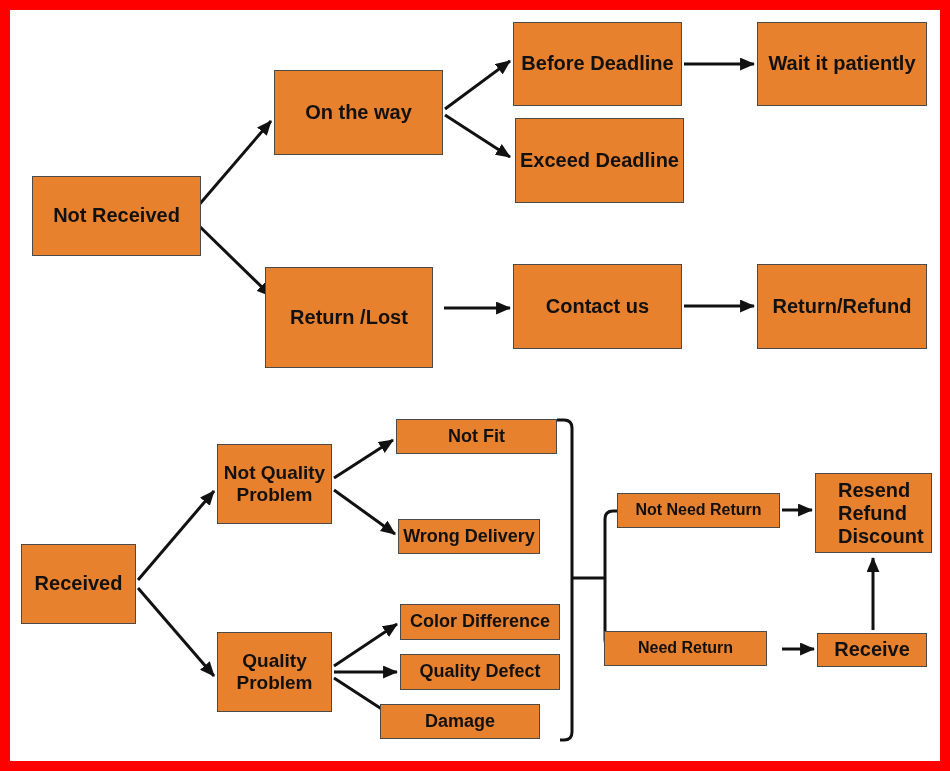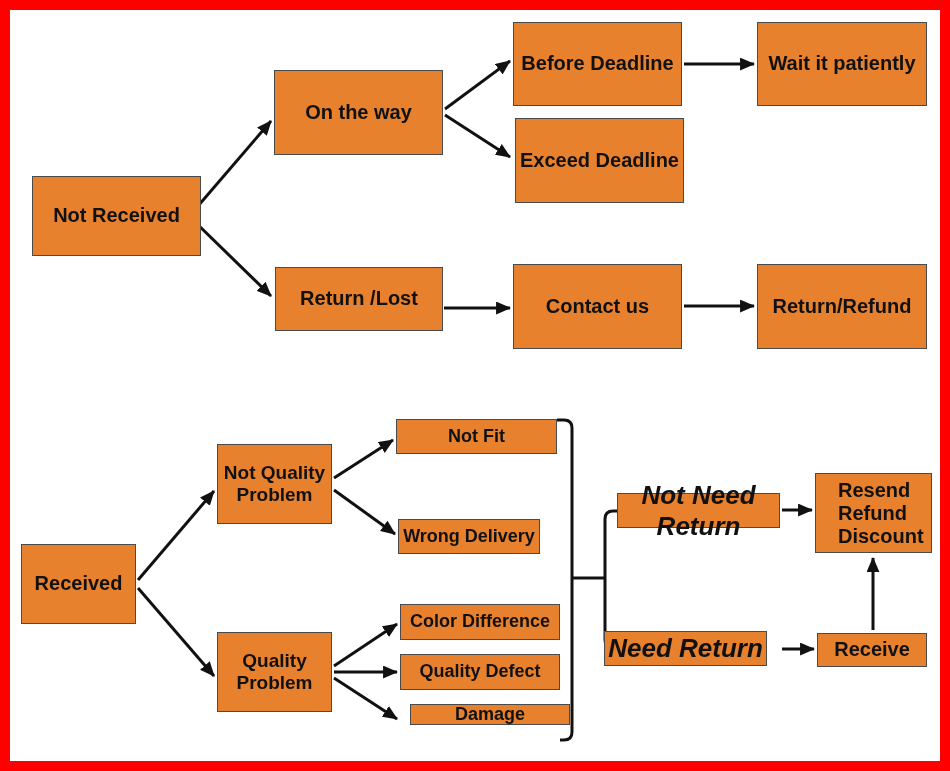--- a/index.html
+++ b/index.html
@@ -20,21 +20,21 @@
     border:1.5px solid var(--node-border,#4A4A4A);
     color:var(--text,#111111);
     font-weight:bold;
     text-align:center;
     white-space:pre-line;
     line-height:1.18;
   }
   .lg{font-size:20px;}
   .md{font-size:19px;}
   .sm{font-size:18px;}
-  .sm2{font-size:26px;font-style:italic;}
+  .sm2{font-size:16px;}
   .resend{font-size:20px;justify-content:flex-start;text-align:left;padding-left:22px;line-height:1.15;}
   .frame{
     position:absolute;inset:0;
     border:10px solid var(--frame,#FE0000);
     pointer-events:none;
   }
 </style>
 </head>
 <body>
 
@@ -63,37 +63,37 @@
     <path d="M557,420 L564,420 Q572,420 572,428 L572,732 Q572,740 564,740 L560,740"></path>
     <path d="M572,578 L605,578"></path>
     <path d="M617,511 L613,511 Q605,511 605,519 L605,640 Q605,648 613,648 L617,648"></path>
     <path d="M782,510 L812,510" marker-end="url(#arrow)"></path>
     <path d="M782,649 L814,649" marker-end="url(#arrow)"></path>
     <path d="M873,630 L873,558" marker-end="url(#arrow)"></path>
   </svg>
 
   <div class="node lg" style="left:32px;top:176px;width:169px;height:80px">Not Received</div>
   <div class="node lg" style="left:274px;top:70px;width:169px;height:85px">On the way</div>
-  <div class="node lg" style="left:275px;top:267px;width:168px;height:64px">Return /Lost</div>
+  <div class="node lg" style="left:265px;top:267px;width:168px;height:101px">Return /Lost</div>
   <div class="node lg" style="left:513px;top:22px;width:169px;height:84px">Before Deadline</div>
   <div class="node lg" style="left:757px;top:22px;width:170px;height:84px">Wait it patiently</div>
   <div class="node lg" style="left:515px;top:118px;width:169px;height:85px">Exceed Deadline</div>
   <div class="node lg" style="left:513px;top:264px;width:169px;height:85px">Contact us</div>
   <div class="node lg" style="left:757px;top:264px;width:170px;height:85px">Return/Refund</div>
 
   <div class="node lg" style="left:21px;top:544px;width:115px;height:80px">Received</div>
   <div class="node md" style="left:217px;top:444px;width:115px;height:80px">Not Quality
 Problem</div>
   <div class="node md" style="left:217px;top:632px;width:115px;height:80px">Quality
 Problem</div>
   <div class="node sm" style="left:396px;top:419px;width:161px;height:35px">Not Fit</div>
   <div class="node sm" style="left:398px;top:519px;width:142px;height:35px">Wrong Delivery</div>
   <div class="node sm" style="left:400px;top:604px;width:160px;height:36px">Color Difference</div>
   <div class="node sm" style="left:400px;top:654px;width:160px;height:36px">Quality Defect</div>
-  <div class="node sm" style="left:410px;top:704px;width:160px;height:21px">Damage</div>
+  <div class="node sm" style="left:380px;top:704px;width:160px;height:35px">Damage</div>
   <div class="node sm2" style="left:617px;top:493px;width:163px;height:35px">Not Need Return</div>
   <div class="node sm2" style="left:604px;top:631px;width:163px;height:35px">Need Return</div>
   <div class="node resend" style="left:815px;top:473px;width:117px;height:80px">Resend
 Refund
 Discount</div>
   <div class="node lg" style="left:817px;top:633px;width:110px;height:34px">Receive</div>
 
   <div class="frame"></div>
 </div>
 

